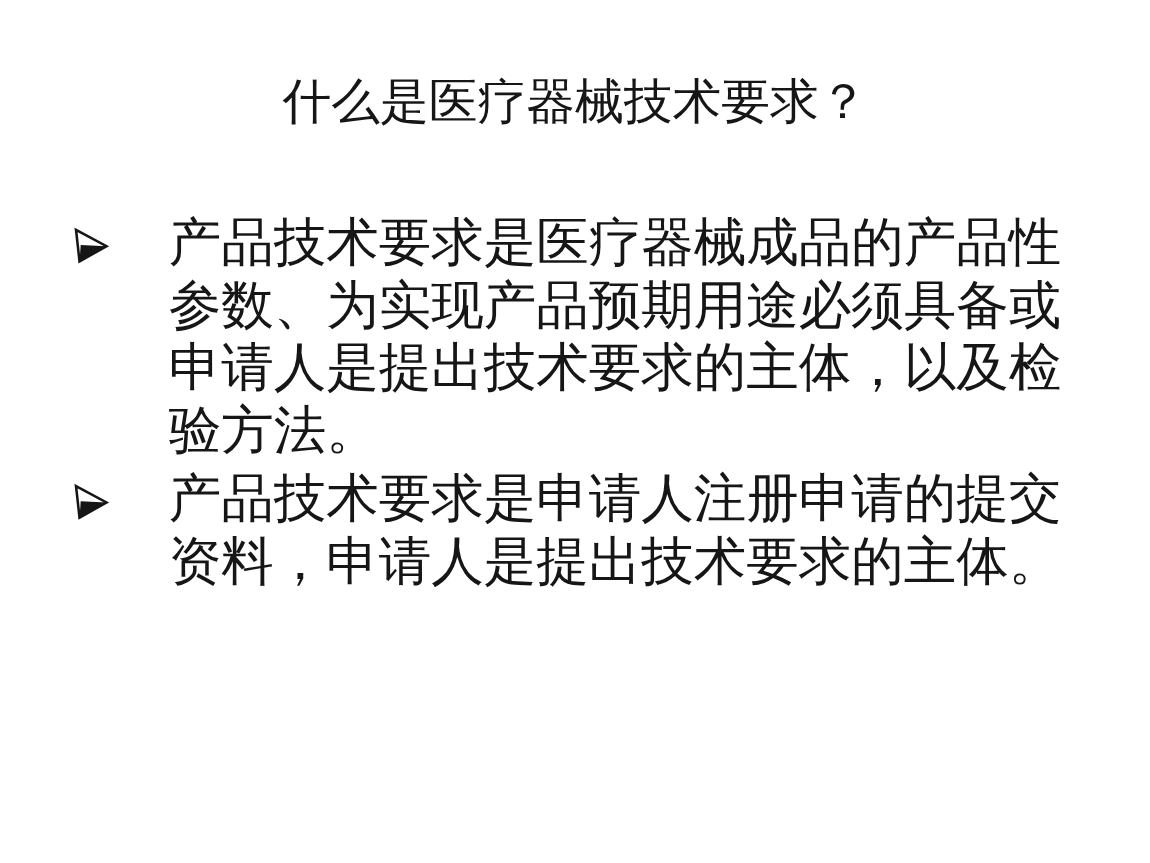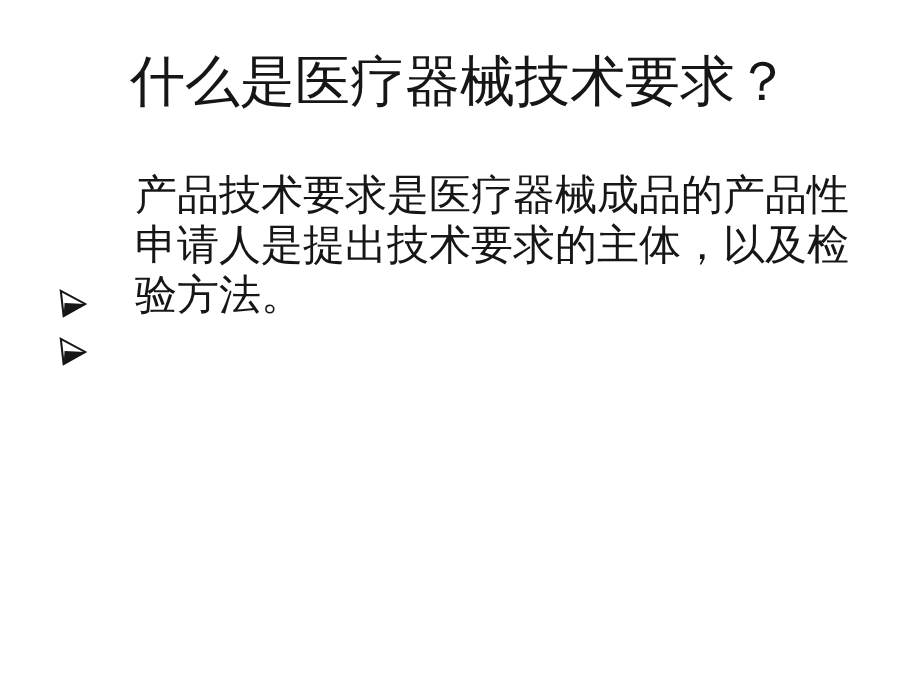--- a/index.html
+++ b/index.html
@@ -17,34 +17,34 @@
     position: relative;
     width: 920px;
     height: 690px;
     background: var(--bg);
     color: var(--ink);
     font-family: "Liberation Serif", "DejaVu Serif", serif;
   }
   .title {
     padding-top: 48px;
     text-align: center;
-    font-size: 55px;
+    font-size: 39px;
     font-weight: 400;
     line-height: 68px;
     color: var(--ink);
     white-space: nowrap;
   }
   .content {
     margin-top: 54px;
     padding-left: 58px;
     padding-right: 40px;
   }
   .bullet {
     display: flex;
-    align-items: flex-end;
+    align-items: flex-start;
   }
   .bullet + .bullet {
     margin-top: 5px;
   }
   .marker {
     width: 77px;
     flex: 0 0 77px;
     padding-top: 9px;
   }
   .marker svg {
@@ -71,28 +71,33 @@
 
     <div class="bullet">
       <span class="marker">
         <svg width="30" height="34" viewBox="0 0 32 34" aria-hidden="true">
           <path d="M3 4 L29 18 L6 31 Z" fill="#ffffff" stroke="#161616" stroke-width="2.2" stroke-linejoin="miter"></path>
           <path d="M7 17 L29 18 L6 31 Z" fill="#161616"></path>
         </svg>
       </span>
       <div class="btext">
         <div class="line">产品技术要求是医疗器械成品的产品性</div>
+        <div class="line">参数、为实现产品预期用途必须具备或</div>
         <div class="line">申请人是提出技术要求的主体，以及检</div>
         <div class="line">验方法。</div>
       </div>
     </div>
 
     <div class="bullet">
       <span class="marker">
         <svg width="30" height="34" viewBox="0 0 32 34" aria-hidden="true">
           <path d="M3 4 L29 18 L6 31 Z" fill="#ffffff" stroke="#161616" stroke-width="2.2" stroke-linejoin="miter"></path>
           <path d="M7 17 L29 18 L6 31 Z" fill="#161616"></path>
         </svg>
       </span>
+      <div class="btext">
+        <div class="line">产品技术要求是申请人注册申请的提交</div>
+        <div class="line">资料，申请人是提出技术要求的主体。</div>
+      </div>
     </div>
 
   </div>
 </div>
 
 </body></html>

